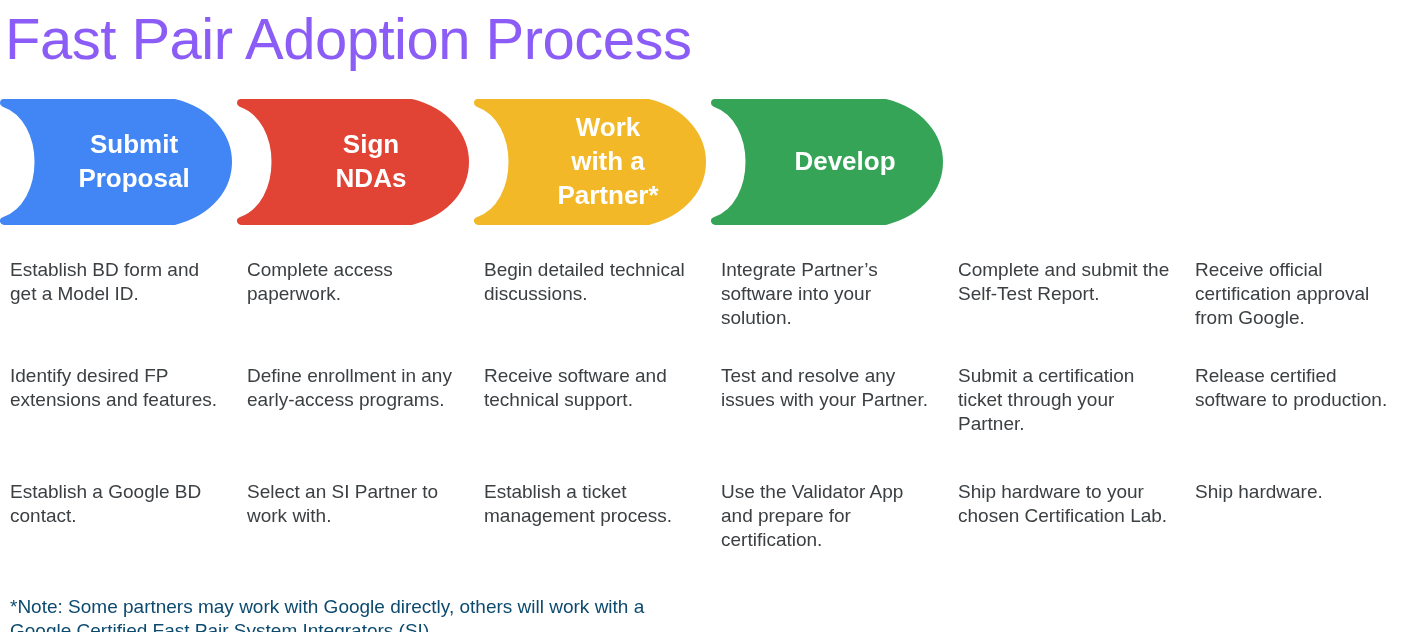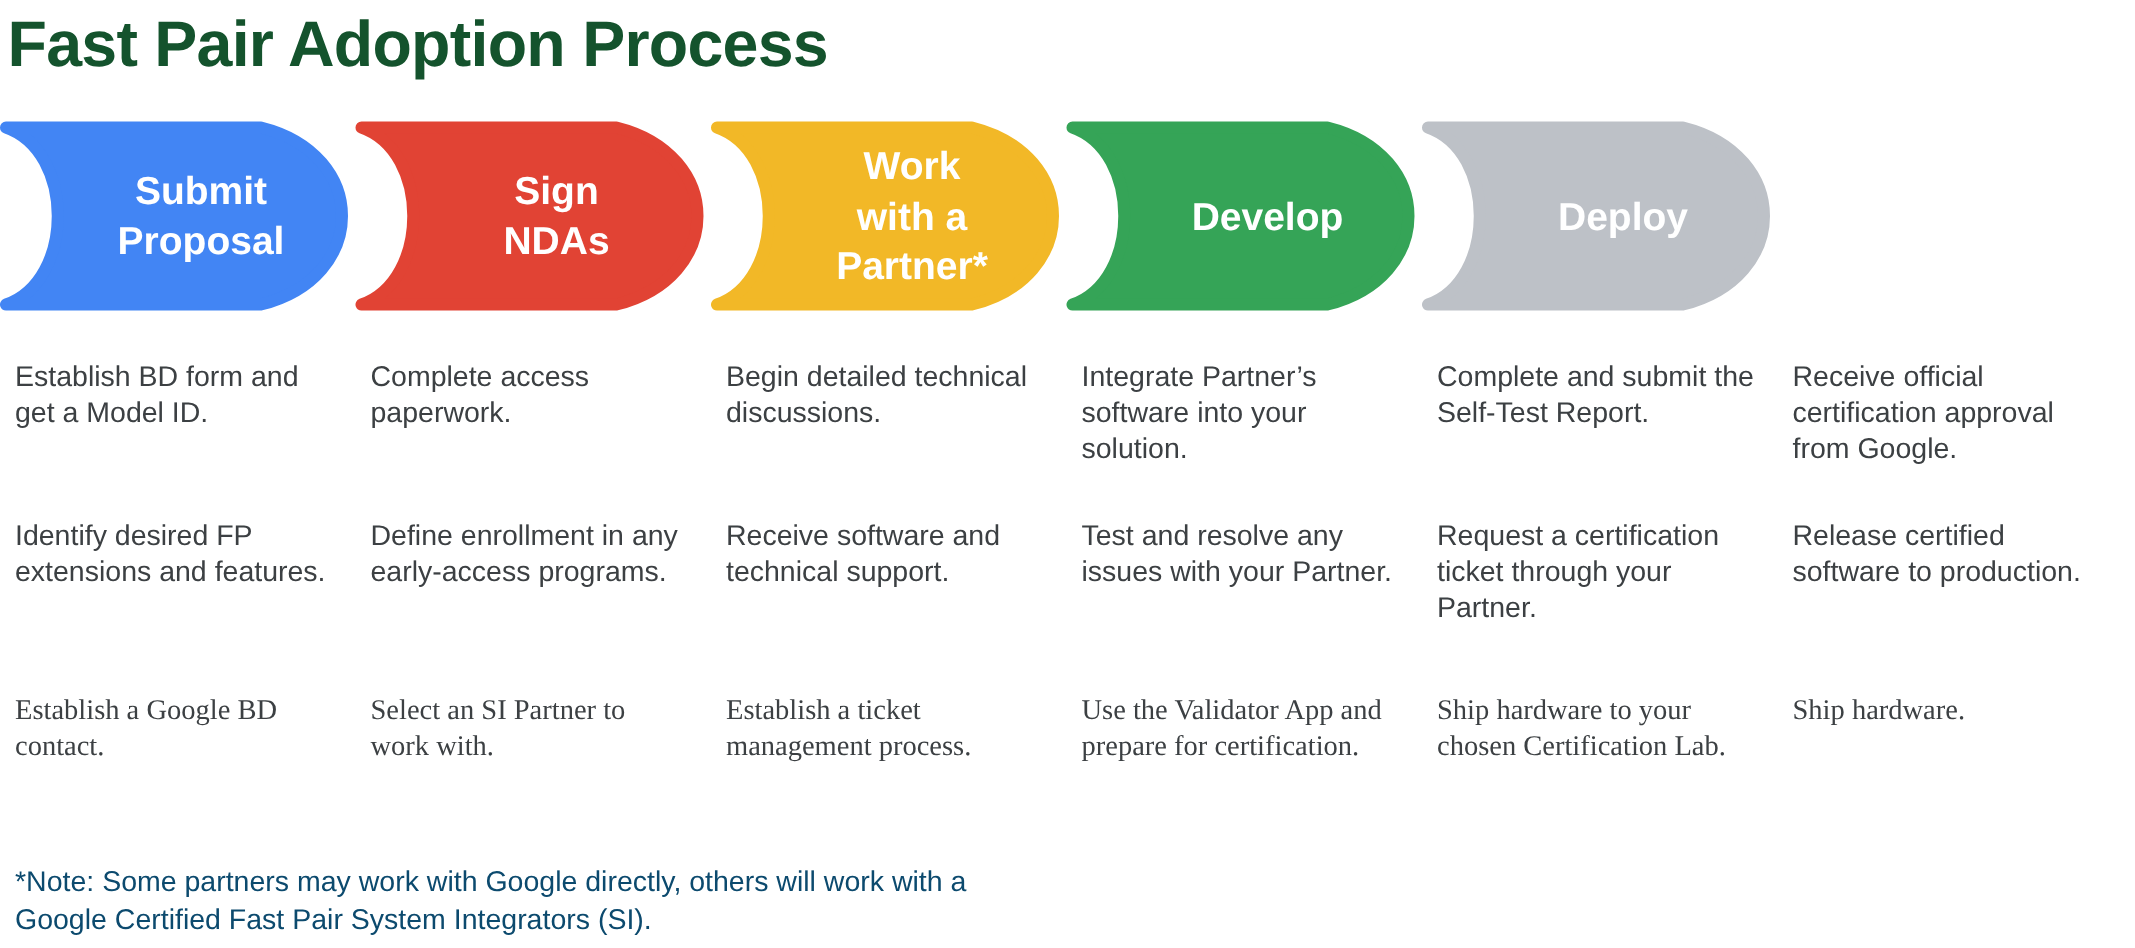--- a/index.html
+++ b/index.html
@@ -4,22 +4,22 @@
 <style>
   html,body{margin:0;padding:0;background:#ffffff;}
   body{
     width:1423px;height:632px;overflow:hidden;
     font-family:"Liberation Sans","DejaVu Sans",sans-serif;
     color:#3c4043;
   }
   .page{position:relative;width:1423px;height:632px;background:#fff;}
   .title{
     margin:0;padding:6px 0 0 5px;
-    font-size:43px;font-weight:700;line-height:1.15;
-    letter-spacing:-0.5px;color:#14532d;
+    font-size:58px;font-weight:400;line-height:1.15;
+    letter-spacing:-0.5px;color:#8b5cf6;
   }
   .band{
     display:flex;align-items:flex-start;
     margin-top:26px;height:126px;
   }
   .step-shape{
     position:relative;width:232px;height:126px;flex:0 0 232px;
     margin-right:5px;
   }
   .step-shape:last-child{margin-right:0;}
@@ -37,21 +37,21 @@
     padding-left:10px;
     margin-top:33px;
   }
   .desc-col{display:flex;flex-direction:column;}
   .desc-item{
     width:212px;box-sizing:border-box;
     font-size:19px;line-height:1.26;color:#3c4043;
   }
   .desc-item.r1{height:106px;}
   .desc-item.r2{height:116px;}
-  .desc-item.r3{height:113px;font-family:Liberation Serif, serif;}
+  .desc-item.r3{height:113px;}
   .footnote{
     padding-left:10px;margin-top:2px;
     font-size:19px;line-height:1.3;color:#0c4a6e;
     white-space:pre-line;
   }
 </style>
 </head>
 <body>
 
 <div class="page">
@@ -86,26 +86,20 @@
     </div>
 
     <div class="step-shape">
       <svg viewBox="0 0 232 126">
         <path stroke-width="8" stroke-linejoin="round" d="M 4,4 C 50,20 50,106 4,122 L 174,122 C 246,104 246,22 174,4 Z" fill="#35A457" stroke="#35A457"></path>
       </svg>
       <div class="step-label">Develop</div>
     </div>
 
 
-    <div class="step-shape">
-      <svg viewBox="0 0 232 126">
-        <path stroke-width="8" stroke-linejoin="round" d="M 4,4 C 50,20 50,106 4,122 L 174,122 C 246,104 246,22 174,4 Z" fill="#BDC1C7" stroke="#BDC1C7"></path>
-      </svg>
-      <div class="step-label">Deploy</div>
-    </div>
 
   </div>
 
   <div class="desc-grid">
 
     <div class="desc-col">
       <div class="desc-item r1">Establish BD form and get a Model ID.</div>
       <div class="desc-item r2">Identify desired FP extensions and features.</div>
       <div class="desc-item r3">Establish a Google BD contact.</div>
     </div>
@@ -123,21 +117,21 @@
     </div>
 
     <div class="desc-col">
       <div class="desc-item r1">Integrate Partner’s software into your solution.</div>
       <div class="desc-item r2">Test and resolve any issues with your Partner.</div>
       <div class="desc-item r3">Use the Validator App and prepare for certification.</div>
     </div>
 
     <div class="desc-col">
       <div class="desc-item r1">Complete and submit the Self-Test Report.</div>
-      <div class="desc-item r2">Request a certification ticket through your Partner.</div>
+      <div class="desc-item r2">Submit a certification ticket through your Partner.</div>
       <div class="desc-item r3">Ship hardware to your chosen Certification Lab.</div>
     </div>
 
     <div class="desc-col">
       <div class="desc-item r1">Receive official certification approval from Google.</div>
       <div class="desc-item r2">Release certified software to production.</div>
       <div class="desc-item r3">Ship hardware.</div>
     </div>
 
   </div>

